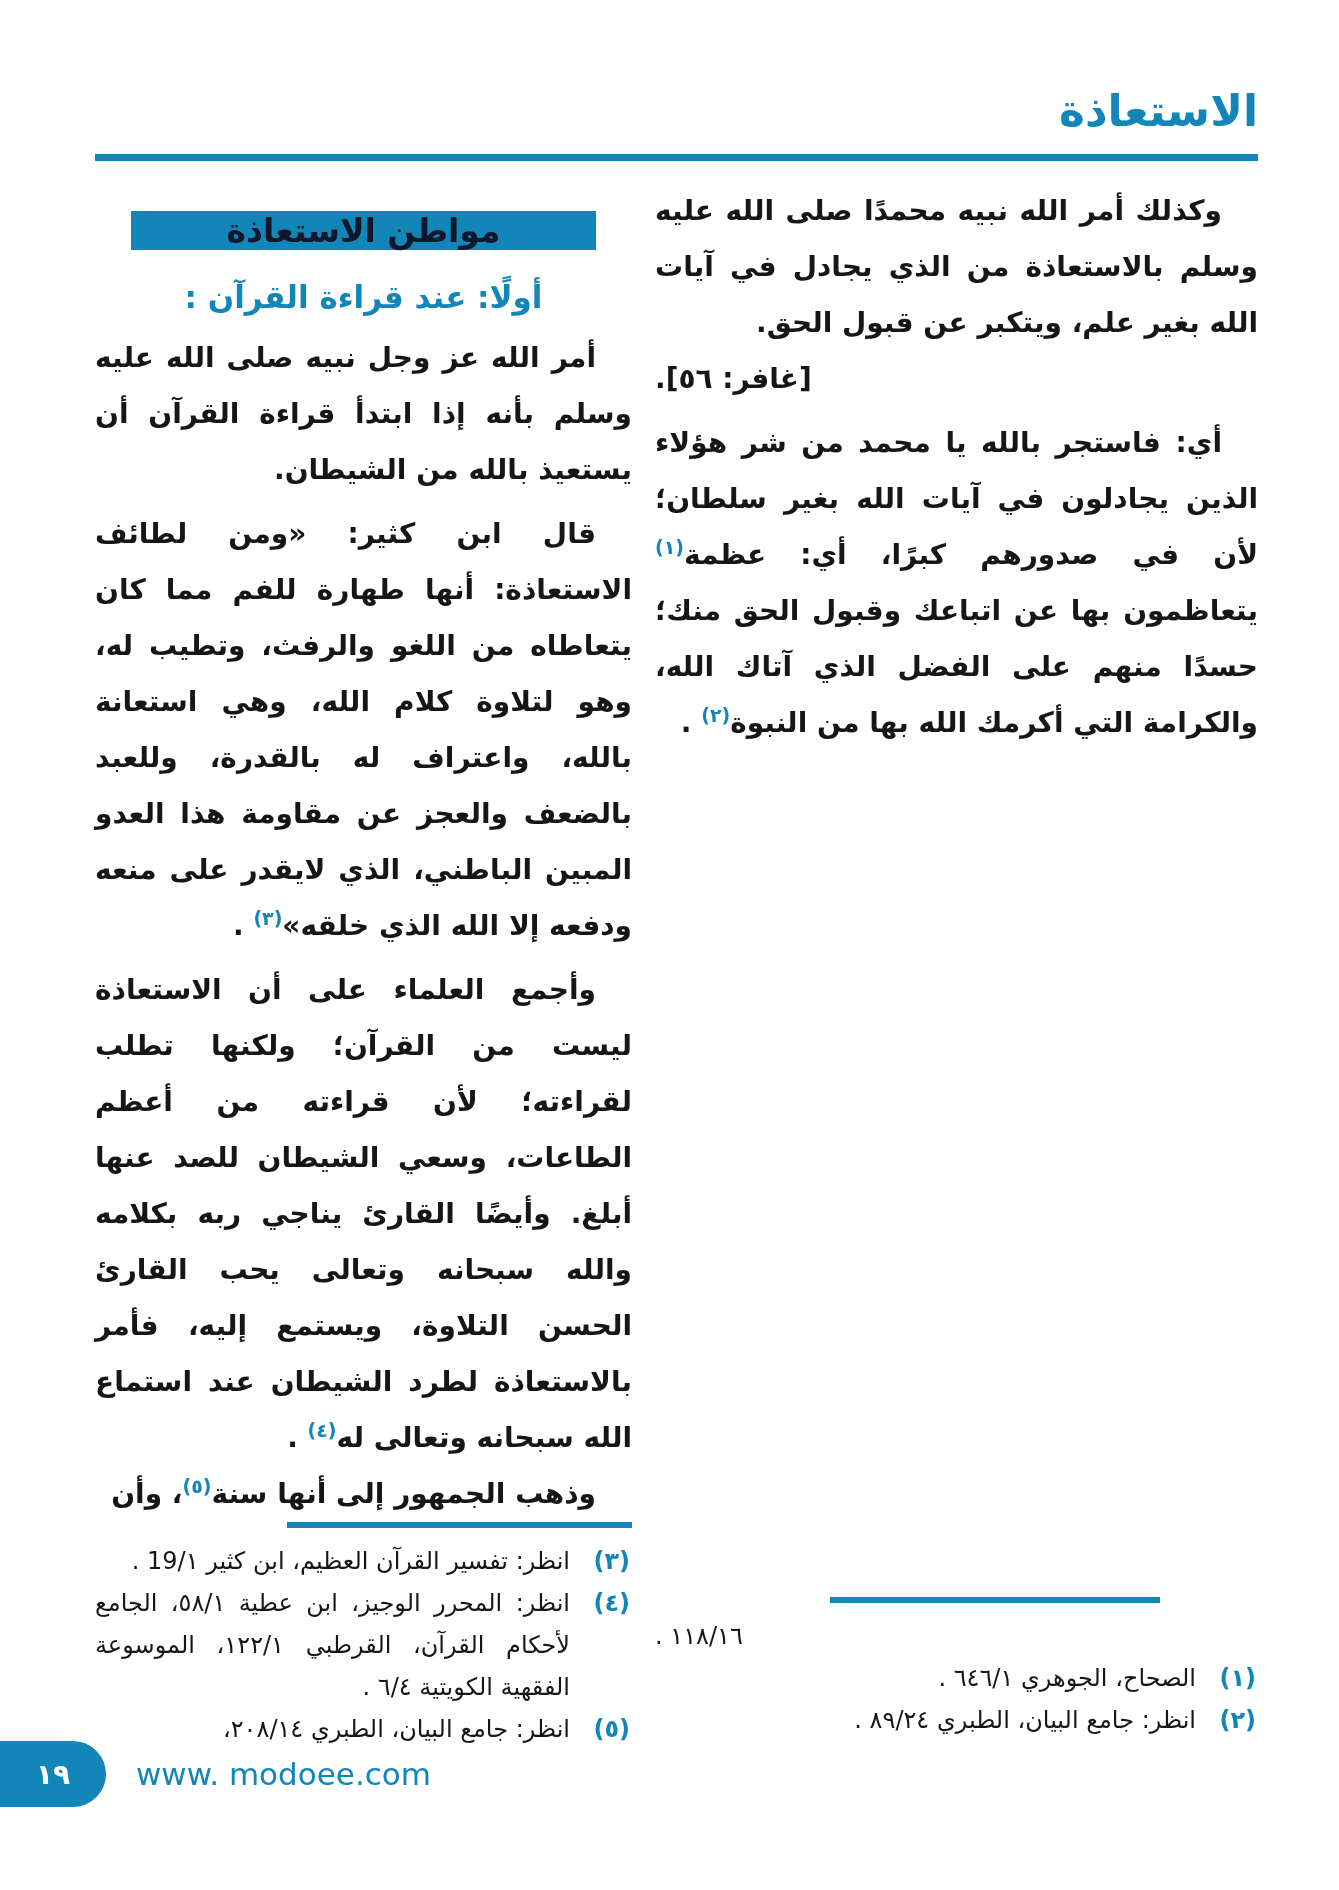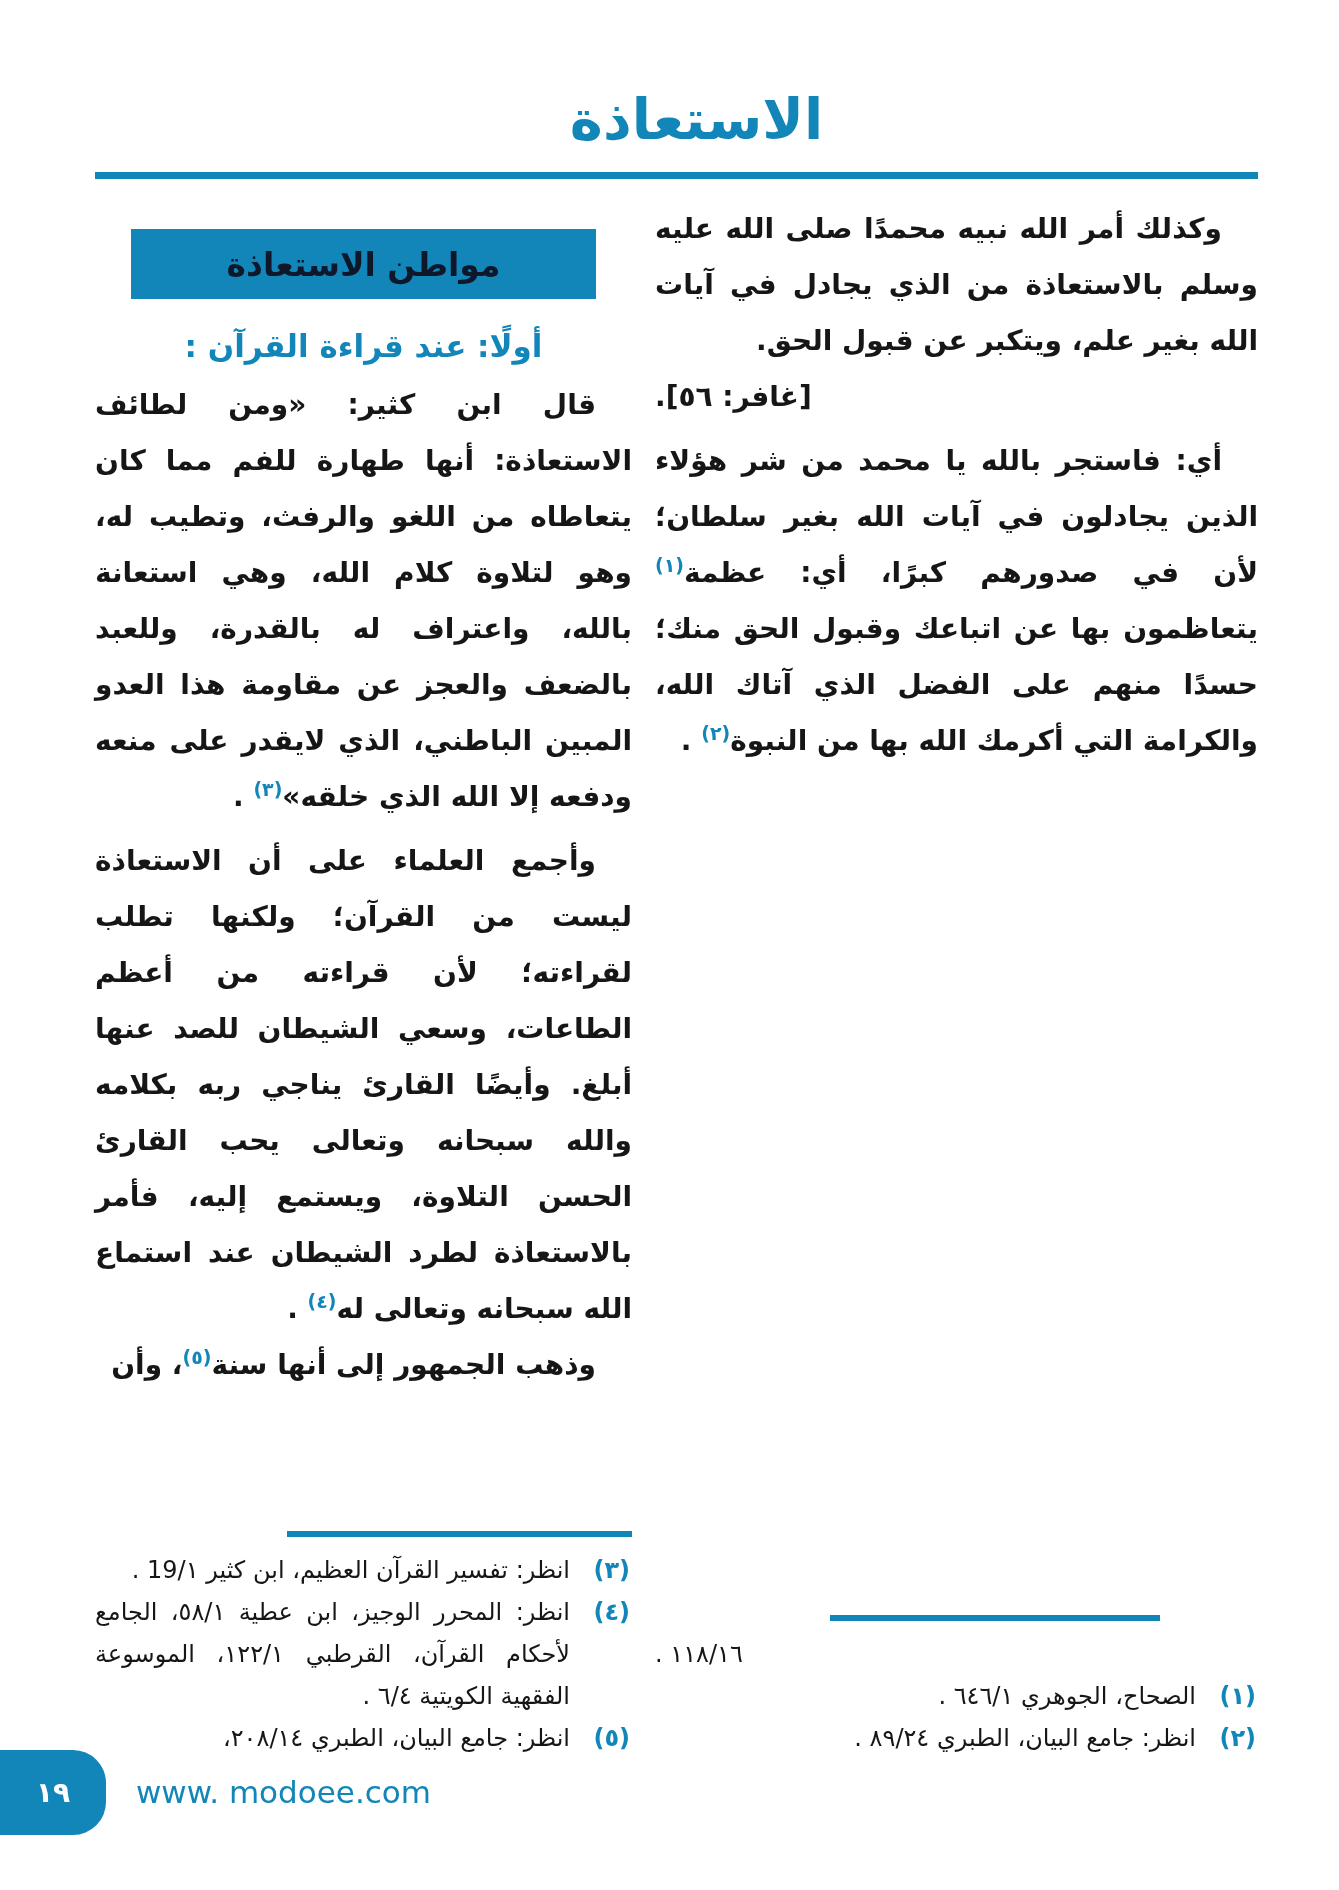--- a/index.html
+++ b/index.html
@@ -15,23 +15,23 @@
     direction:rtl;
     color:var(--ink);
     overflow:hidden;
     position:relative;
   }
   .inner{padding-right:81px; padding-left:95px;}
 
   
   .page-header{padding-top:78px;}
   .calli-title{
-    text-align:center;
+    text-align:right;
     color:var(--accent);
-    font-size:56px;
+    font-size:44px;
     font-weight:bold;
     line-height:1.5;
     margin-left:40px;
   }
   .header-rule{
     height:7px;
     background:var(--accent);
     margin-top:10px;
   }
 
@@ -118,21 +118,21 @@
   
   .page-footer{
     direction:ltr;
     display:flex;
     align-items:center;
     gap:30px;
     margin-top:0px;
     height:66px;
   }
   .page-tab{
-    width:106px; height:85px;
+    width:106px; height:66px;
     background:var(--accent);
     border-radius:0 33px 33px 0;
     color:#ffffff;
     display:flex; align-items:center; justify-content:center;
     font-size:28px; font-weight:bold;
   }
   .site-url{
     color:var(--accent);
     font-size:31px;
   }
@@ -159,20 +159,21 @@
         <p class="fn"><span class="fn-num">(١)</span><span>الصحاح، الجوهري ٦٤٦/١ .</span></p>
         <p class="fn"><span class="fn-num">(٢)</span><span>انظر: جامع البيان، الطبري ٨٩/٢٤ .</span></p>
       </div>
     </section>
 
     <section class="col col-left">
       <div class="section-box">
           <span>مواطن الاستعاذة</span>
         </div>
       <h3 class="subheading">أولًا: عند قراءة القرآن :</h3>
+      <p class="body indent" style="margin-top:10px;">أمر الله عز وجل نبيه صلى الله عليه وسلم بأنه إذا ابتدأ قراءة القرآن أن يستعيذ بالله من الشيطان.</p>
       <p class="body indent mt"><span>قال ابن كثير: «ومن لطائف الاستعاذة: أنها طهارة للفم مما كان يتعاطاه من اللغو والرفث، وتطيب له، وهو لتلاوة كلام الله، وهي استعانة بالله، واعتراف له بالقدرة، وللعبد بالضعف والعجز عن مقاومة هذا العدو المبين الباطني، الذي لايقدر على منعه ودفعه إلا الله الذي خلقه»</span><sup class="fn-mark">(٣)</sup><span> .</span></p>
       <p class="body indent mt"><span>وأجمع العلماء على أن الاستعاذة ليست من القرآن؛ ولكنها تطلب لقراءته؛ لأن قراءته من أعظم الطاعات، وسعي الشيطان للصد عنها أبلغ. وأيضًا القارئ يناجي ربه بكلامه والله سبحانه وتعالى يحب القارئ الحسن التلاوة، ويستمع إليه، فأمر بالاستعاذة لطرد الشيطان عند استماع الله سبحانه وتعالى له</span><sup class="fn-mark">(٤)</sup><span> .</span></p>
       <p class="body indent"><span>وذهب الجمهور إلى أنها سنة</span><sup class="fn-mark">(٥)</sup><span>، وأن</span></p>
 
       <div class="fn-block">
         <div class="fn-rule fn-rule-left"></div>
         <p class="fn"><span class="fn-num">(٣)</span><span>انظر: تفسير القرآن العظيم، ابن كثير 19/١ .</span></p>
         <p class="fn"><span class="fn-num">(٤)</span><span>انظر: المحرر الوجيز، ابن عطية ٥٨/١، الجامع لأحكام القرآن، القرطبي ١٢٢/١، الموسوعة الفقهية الكويتية ٦/٤ .</span></p>
         <p class="fn"><span class="fn-num">(٥)</span><span>انظر: جامع البيان، الطبري ٢٠٨/١٤،</span></p>
       </div>

